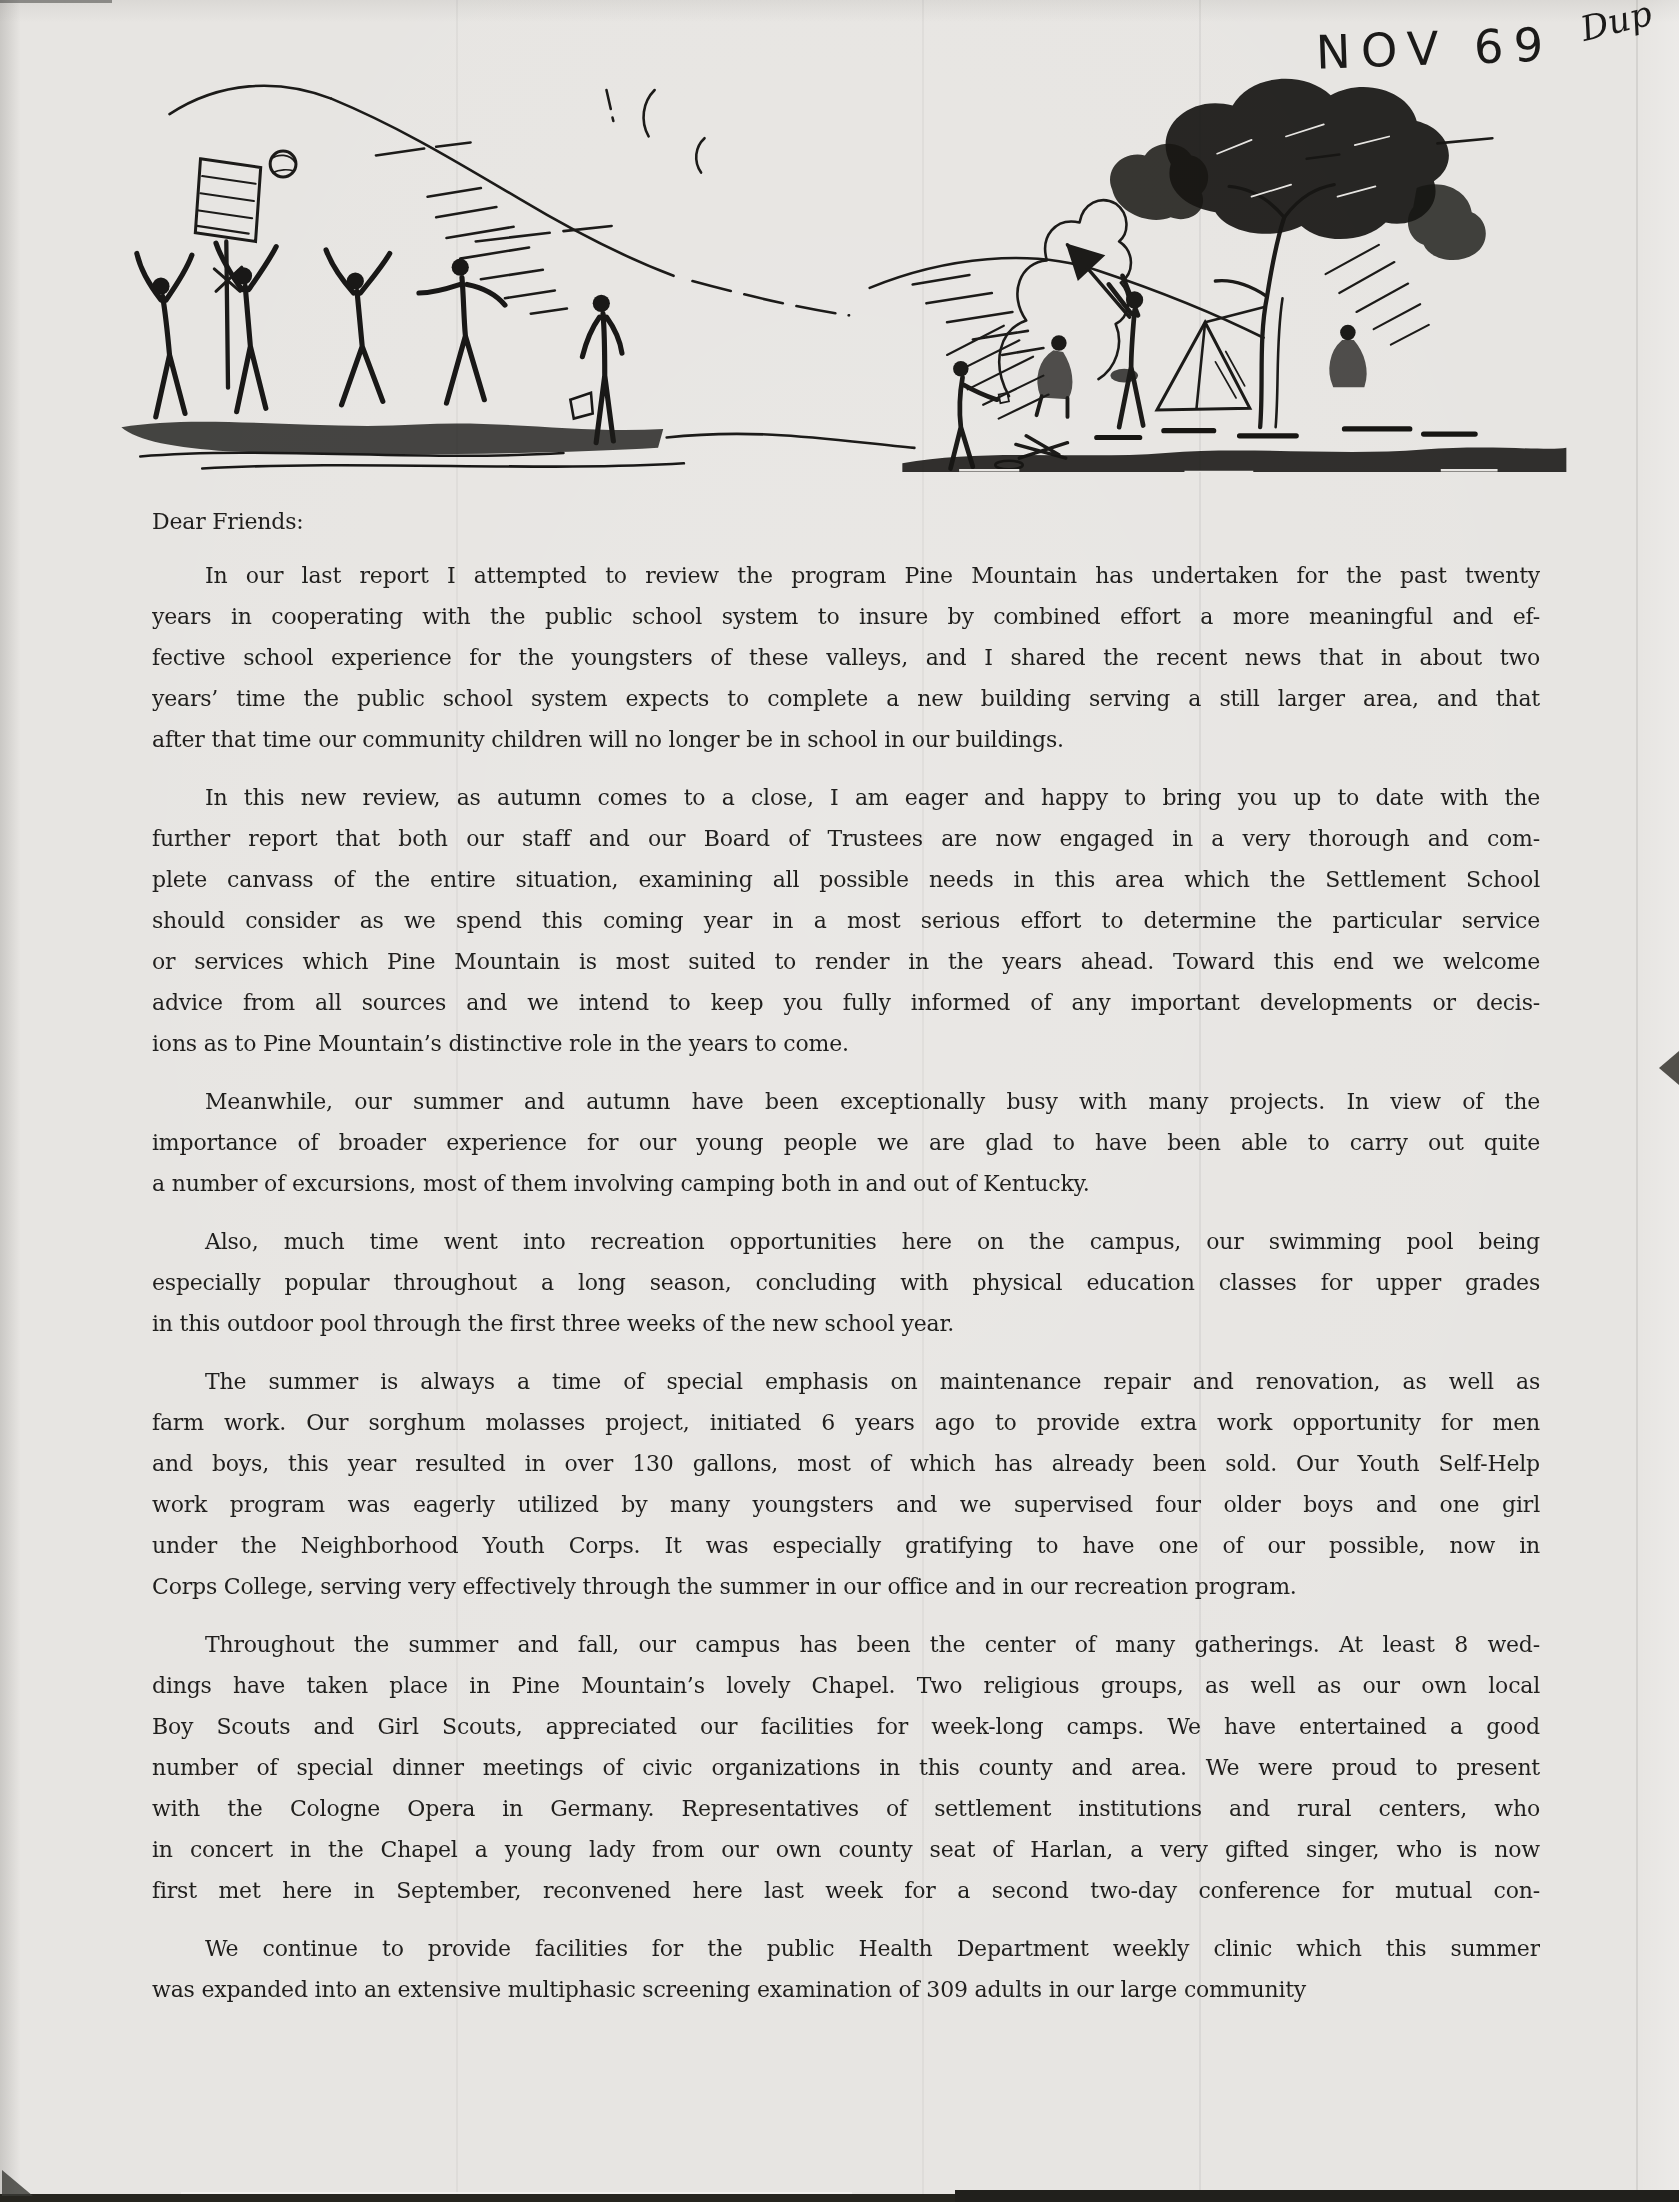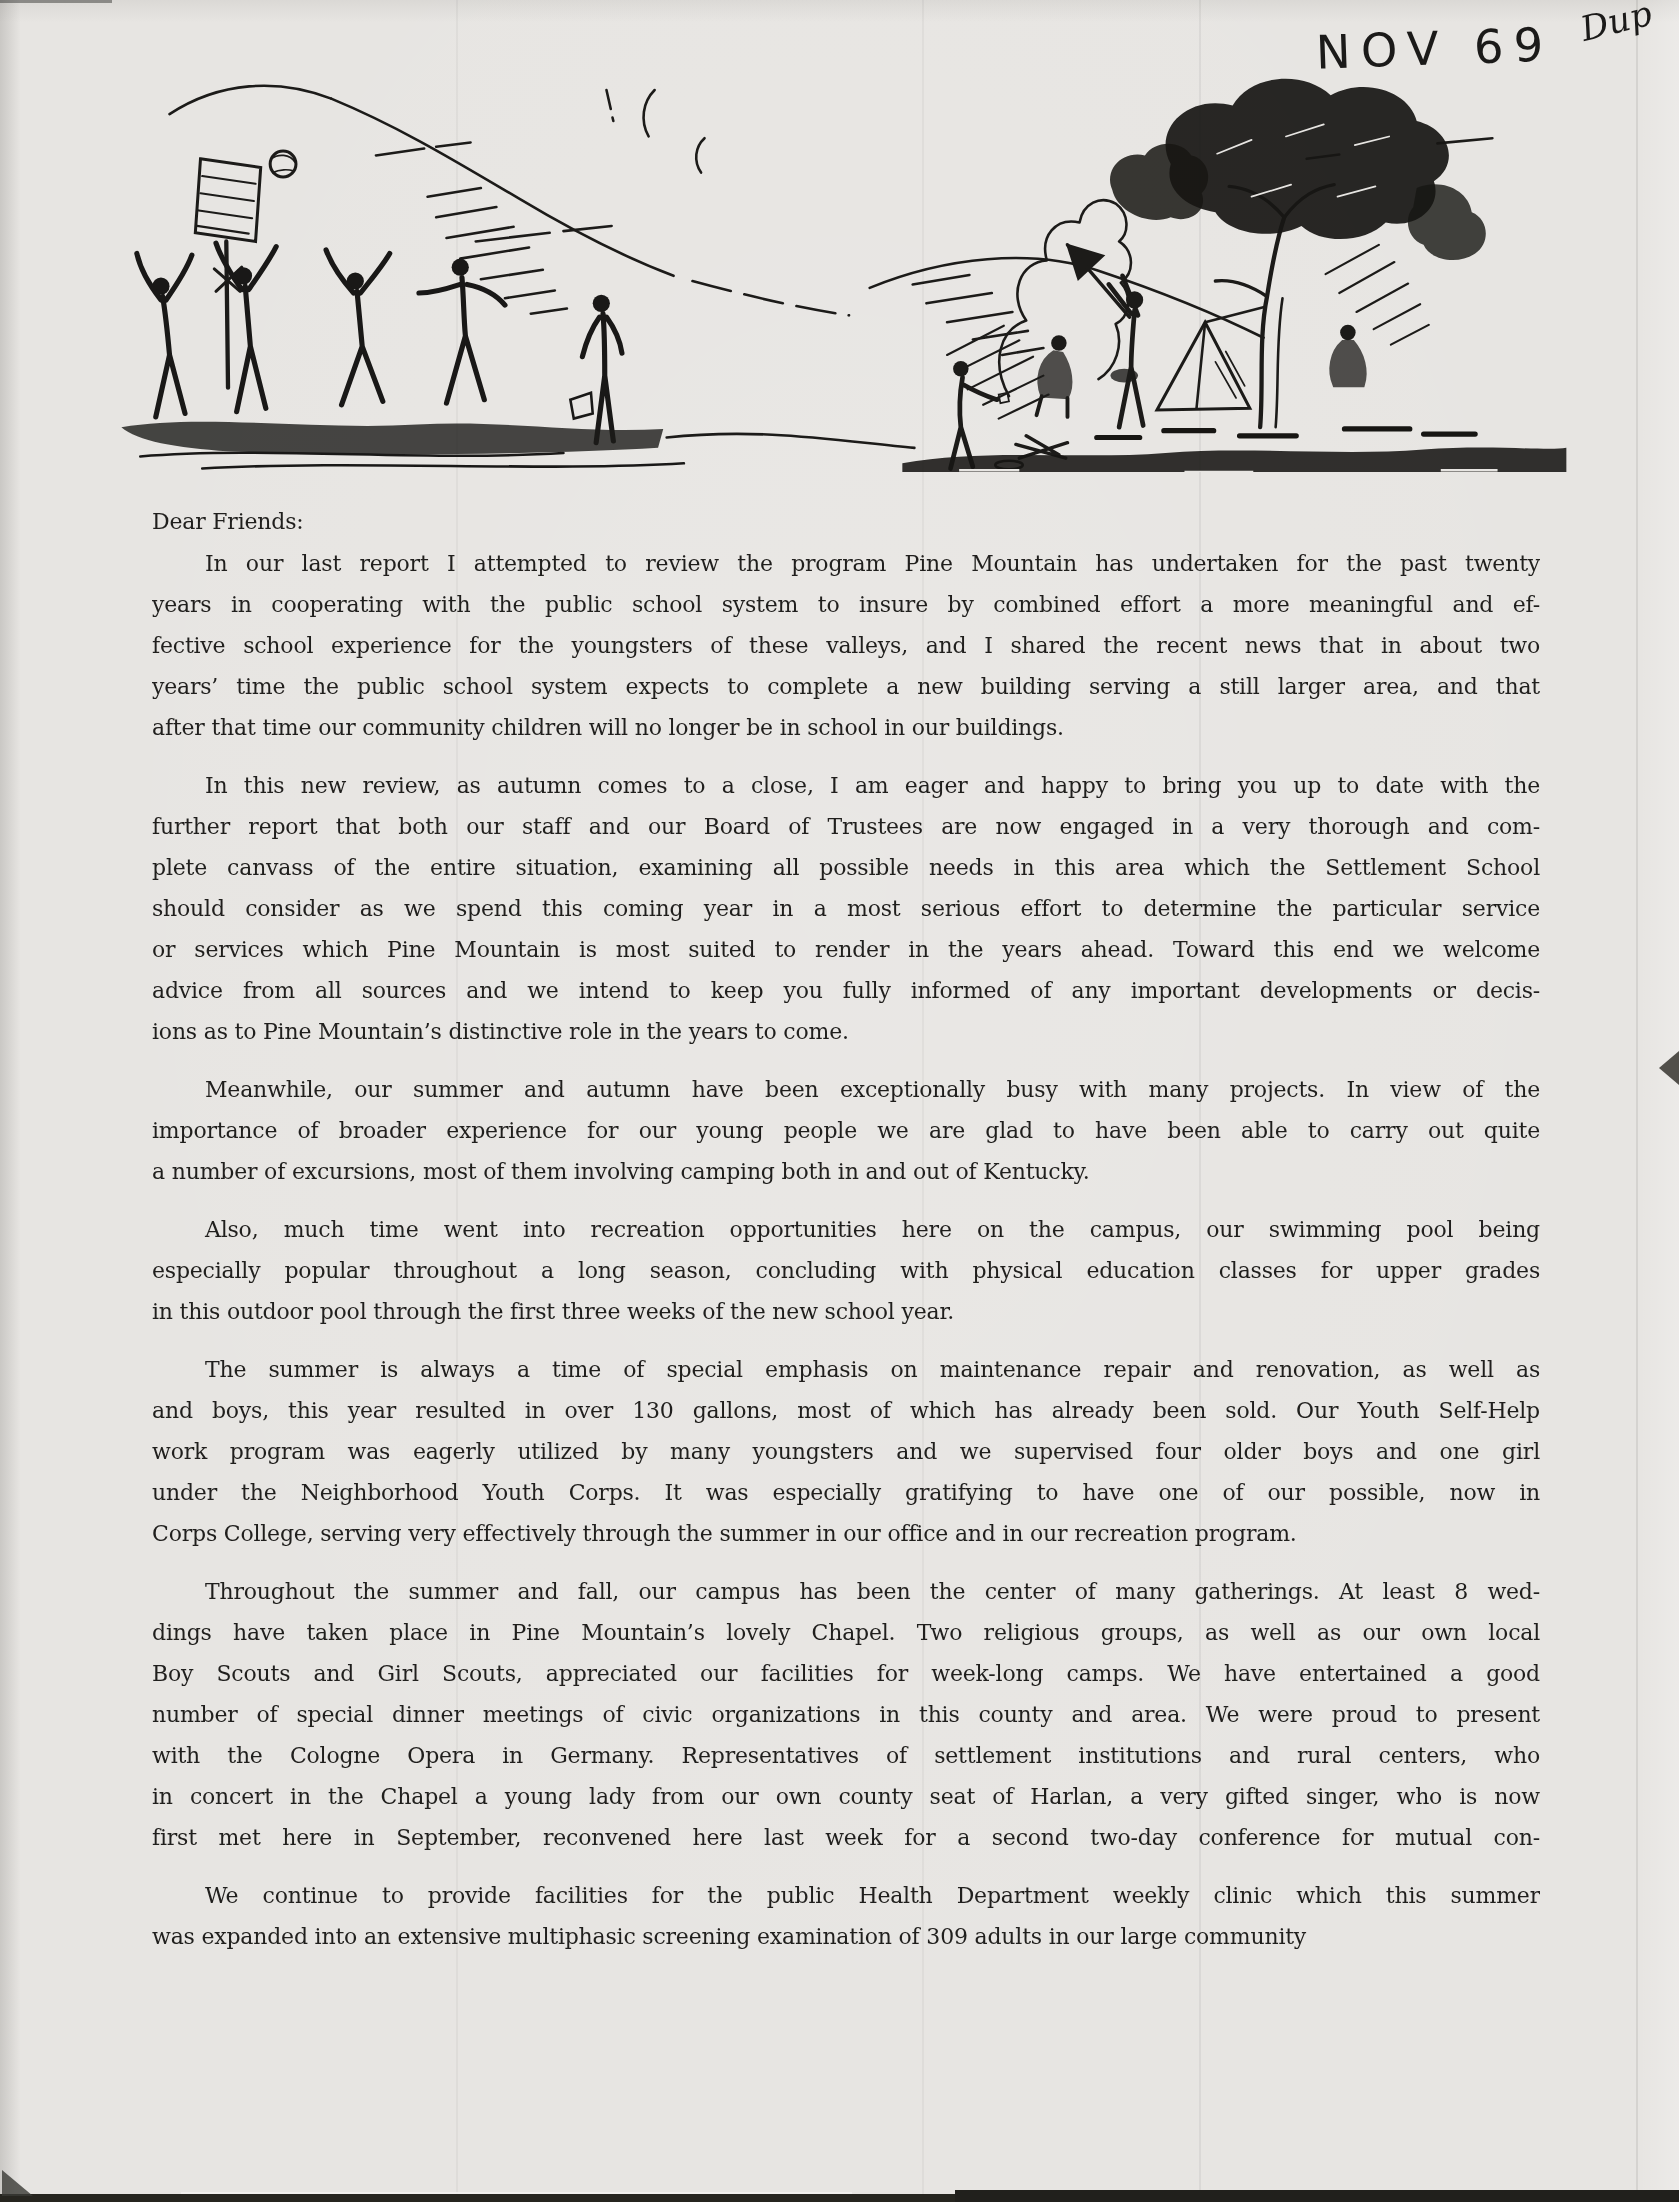--- a/index.html
+++ b/index.html
@@ -41,21 +41,21 @@
     font-family:"DejaVu Sans", sans-serif;font-size:54px;fill:#1b1a19;letter-spacing:12px;
   }
   .stamp-note{
     font-family:"DejaVu Serif", serif;font-style:italic;font-size:40px;fill:#1b1a19;
   }
 
   .letter{
     position:absolute;left:152px;top:501px;width:1388px;
     font-size:22px;line-height:41px;letter-spacing:-0.2px;color:#201f1d;
   }
-  .salutation{margin-bottom:1px;height:41px;}
+  .salutation{margin-bottom:13px;height:41px;}
   .para{margin-bottom:17px;}
   .line{text-align:justify;text-align-last:justify;height:41px;overflow:hidden;}
   .line.last{text-align-last:left;}
   .line.first{text-indent:53px;}
 </style>
 </head>
 <body>
 
 <div class="sheet">
 
@@ -178,20 +178,21 @@
           <div class="line">importance of broader experience for our young people we are glad to have been able to carry out quite</div>
           <div class="line last">a number of excursions, most of them involving camping both in and out of Kentucky.</div>
         </div>
         <div class="para">
           <div class="line first">Also, much time went into recreation opportunities here on the campus, our swimming pool being</div>
           <div class="line">especially popular throughout a long season, concluding with physical education classes for upper grades</div>
           <div class="line last">in this outdoor pool through the first three weeks of the new school year.</div>
         </div>
         <div class="para">
           <div class="line first">The summer is always a time of special emphasis on maintenance repair and renovation, as well as</div>
+          <div class="line">farm work. Our sorghum molasses project, initiated 6 years ago to provide extra work opportunity for men</div>
           <div class="line">and boys, this year resulted in over 130 gallons, most of which has already been sold. Our Youth Self-Help</div>
           <div class="line">work program was eagerly utilized by many youngsters and we supervised four older boys and one girl</div>
           <div class="line">under the Neighborhood Youth Corps. It was especially gratifying to have one of our possible, now in</div>
           <div class="line last">Corps College, serving very effectively through the summer in our office and in our recreation program.</div>
         </div>
         <div class="para">
           <div class="line first">Throughout the summer and fall, our campus has been the center of many gatherings. At least 8 wed-</div>
           <div class="line">dings have taken place in Pine Mountain’s lovely Chapel. Two religious groups, as well as our own local</div>
           <div class="line">Boy Scouts and Girl Scouts, appreciated our facilities for week-long camps. We have entertained a good</div>
           <div class="line">number of special dinner meetings of civic organizations in this county and area. We were proud to present</div>

